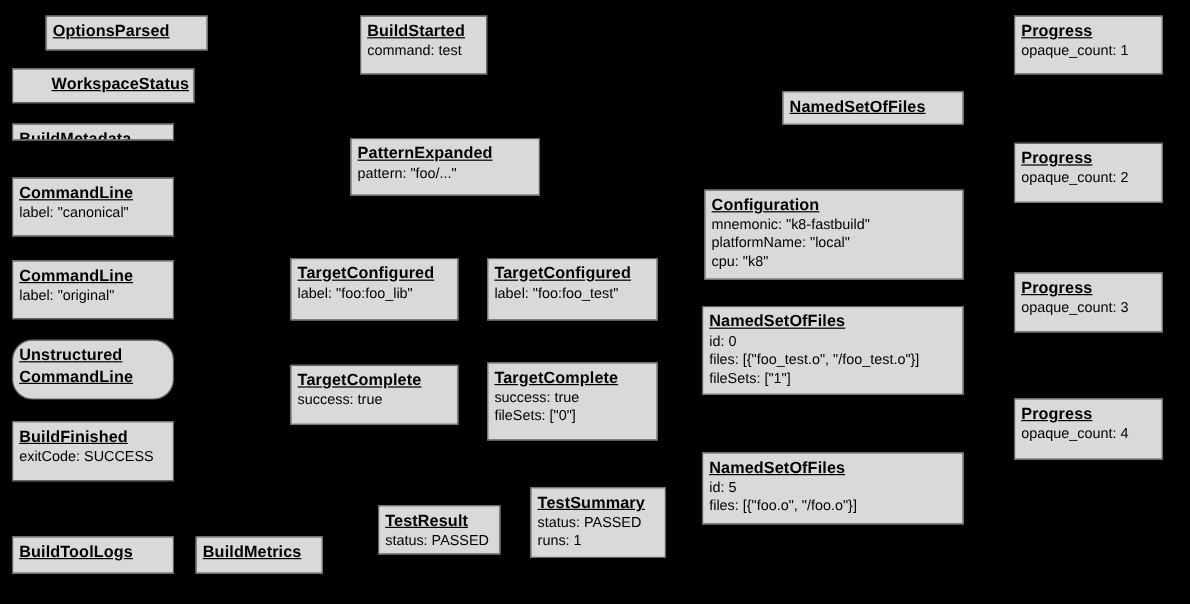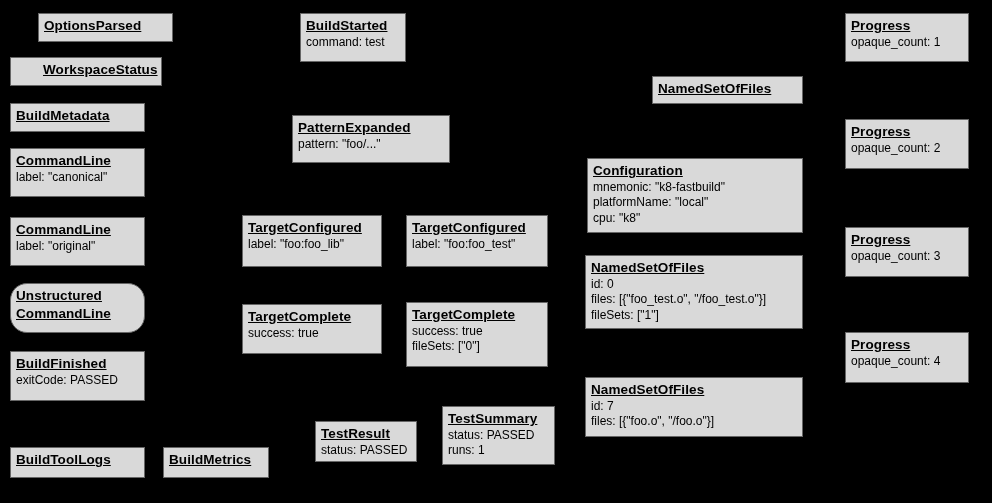--- a/index.html
+++ b/index.html
@@ -43,21 +43,21 @@
 
 <div class="canvas">
     <div class="box" style="left: 10px; top: 13px; width: 135px; height: 29px; margin-left: 28px;">
     <div class="box-title">OptionsParsed</div>
     <div class="box-lines"></div>
   </div>
     <div class="box" style="left: 10px; top: 57px; width: 152px; height: 29px; padding-left: 32px;">
     <div class="box-title">WorkspaceStatus</div>
     <div class="box-lines"></div>
   </div>
-    <div class="box" style="left: 10px; top: 103px; width: 135px; height: 29px;">
+    <div class="box" style="left: 10px; top: 103px; width: 135px; height: 14px;">
     <div class="box-title">BuildMetadata</div>
     <div class="box-lines"></div>
   </div>
     <div class="box" style="left: 10px; top: 148px; width: 135px; height: 49px;">
     <div class="box-title">CommandLine</div>
     <div class="box-lines">
         <div class="box-line">label: "canonical"</div>
       </div>
   </div>
     <div class="box" style="left: 10px; top: 217px; width: 135px; height: 49px;">
@@ -67,21 +67,21 @@
       </div>
   </div>
     <div class="box" style="left: 10px; top: 283px; width: 135px; height: 50px; border-radius: 17px;">
     <div class="box-title">Unstructured
 CommandLine</div>
     <div class="box-lines"></div>
   </div>
     <div class="box" style="left: 10px; top: 351px; width: 135px; height: 50px;">
     <div class="box-title">BuildFinished</div>
     <div class="box-lines">
-        <div class="box-line">exitCode: PASSED</div>
+        <div class="box-line">exitCode: SUCCESS</div>
       </div>
   </div>
     <div class="box" style="left: 10px; top: 447px; width: 135px; height: 31px;">
     <div class="box-title">BuildToolLogs</div>
     <div class="box-lines"></div>
   </div>
     <div class="box" style="left: 300px; top: 13px; width: 106px; height: 49px;">
     <div class="box-title">BuildStarted</div>
     <div class="box-lines">
         <div class="box-line">command: test</div>
@@ -151,21 +151,21 @@
     <div class="box-title">NamedSetOfFiles</div>
     <div class="box-lines">
         <div class="box-line">id: 0</div>
         <div class="box-line">files: [{"foo_test.o", "/foo_test.o"}]</div>
         <div class="box-line">fileSets: ["1"]</div>
       </div>
   </div>
     <div class="box" style="left: 585px; top: 377px; width: 218px; height: 60px;">
     <div class="box-title">NamedSetOfFiles</div>
     <div class="box-lines">
-        <div class="box-line">id: 7</div>
+        <div class="box-line">id: 5</div>
         <div class="box-line">files: [{"foo.o", "/foo.o"}]</div>
       </div>
   </div>
     <div class="box" style="left: 845px; top: 13px; width: 124px; height: 49px;">
     <div class="box-title">Progress</div>
     <div class="box-lines">
         <div class="box-line">opaque_count: 1</div>
       </div>
   </div>
     <div class="box" style="left: 845px; top: 119px; width: 124px; height: 50px;">

